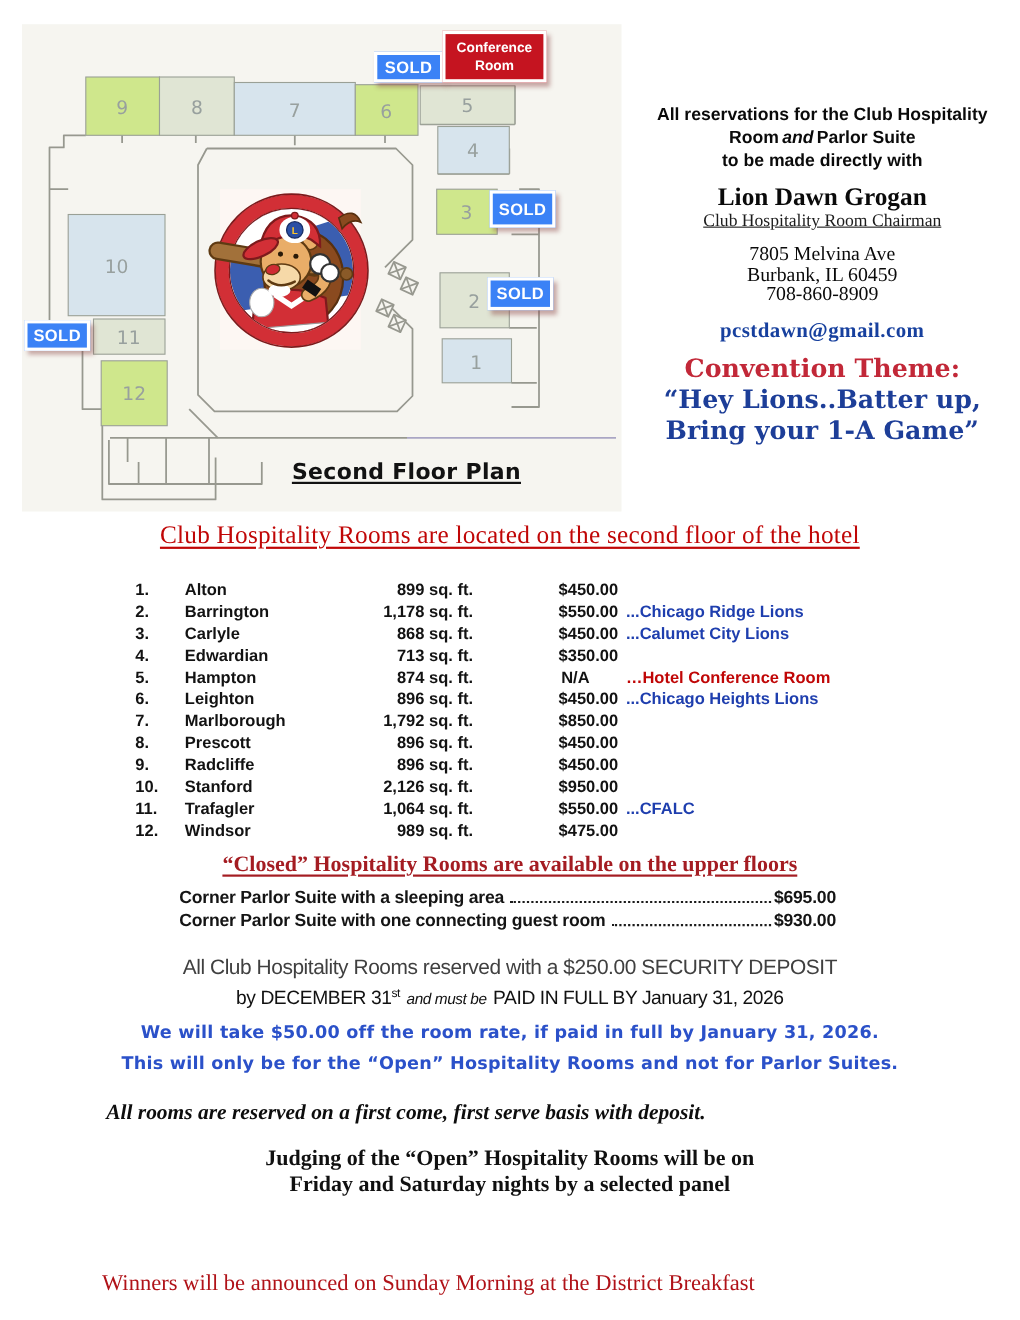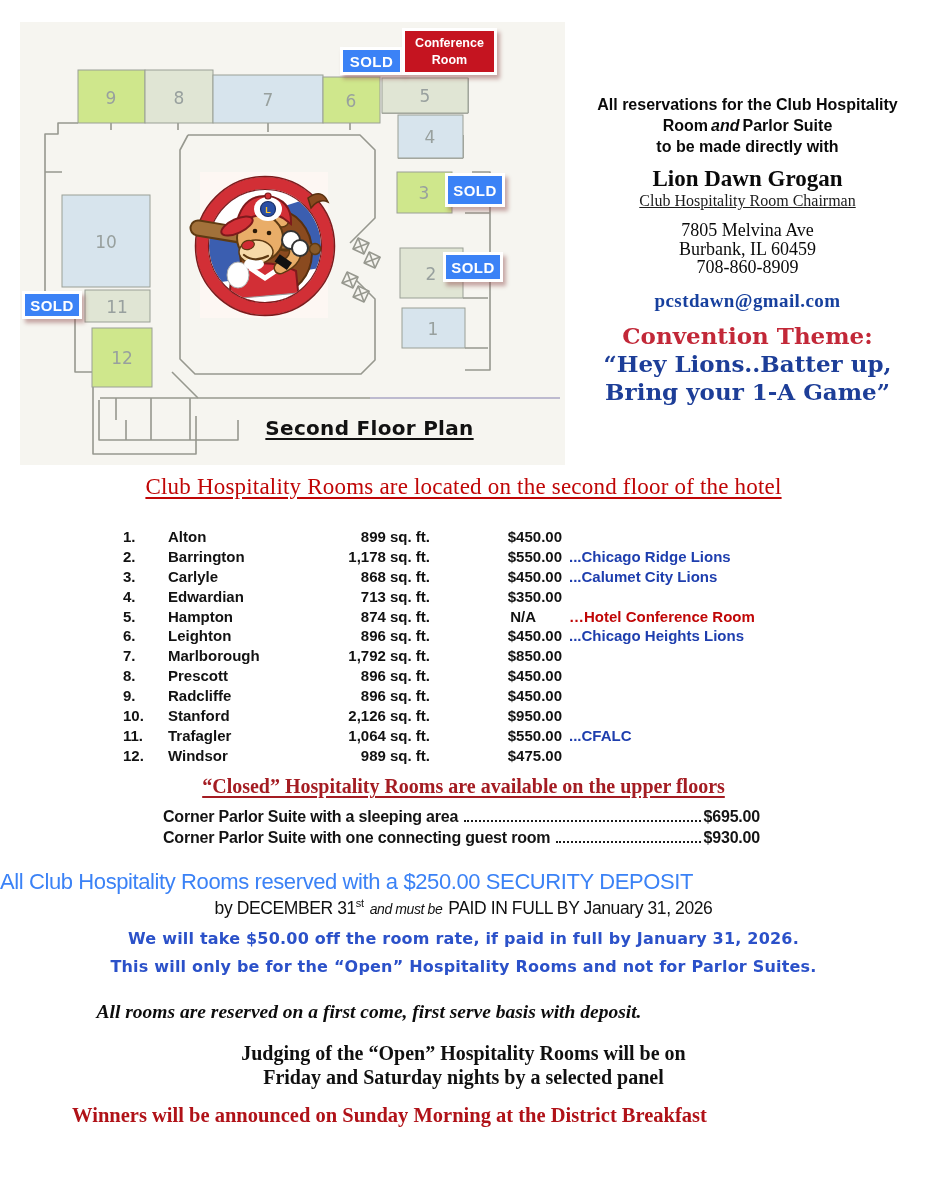--- a/index.html
+++ b/index.html
@@ -52,36 +52,36 @@
 
   
   .closed-head{left:0;top:775px;width:927px;text-align:center;font-family:"Liberation Serif",serif;
       font-size:20px;font-weight:bold;color:#a41c22;
       text-decoration:underline;text-decoration-thickness:2px;text-underline-offset:3px;}
   .parlor{left:163px;top:808px;width:597px;font-size:16px;font-weight:bold;color:#141414;letter-spacing:-0.2px;}
   .p-row{display:flex;align-items:baseline;height:21px;}
   .p-leader{flex:1;border-bottom:2.5px dotted #1b1b1b;margin:0 3px 4px 6px;}
 
   
-  .dep1{left:0;top:869px;width:927px;text-align:left;font-size:22px;color:#3b82f6;letter-spacing:-0.4px;}
+  .dep1{left:0;top:869px;width:927px;text-align:center;font-size:19px;color:#404040;letter-spacing:-0.4px;}
   .dep2{left:0;top:897px;width:927px;text-align:center;font-size:17.5px;color:#111;letter-spacing:-0.4px;}
   .dep2 sup{font-size:11px;}
   .dep2 .imid{font-style:italic;font-size:14px;margin:0 6px;}
   .promo{width:927px;left:0;text-align:center;font-family:"DejaVu Sans",sans-serif;
          font-weight:bold;font-size:16px;color:#2b51c9;letter-spacing:.2px;}
   .promo1{top:929px;} .promo2{top:957px;}
 
   
   .firstcome{left:0;top:1001px;width:738px;text-align:center;font-family:"Liberation Serif",serif;
              font-size:19.5px;font-weight:bold;font-style:italic;color:#0d0d0d;}
   .judging{width:927px;left:0;text-align:center;font-family:"Liberation Serif",serif;
            font-size:20px;font-weight:bold;color:#101010;}
   .jd1{top:1042px;} .jd2{top:1066px;}
-  .winners{left:0;top:1104px;width:779px;text-align:center;font-family:"Liberation Serif",serif;
-           font-size:20.5px;font-weight:bold;color:#b01218;}
+  .winners{left:0;top:1156px;width:779px;text-align:center;font-family:"Liberation Serif",serif;
+           font-size:20.5px;font-weight:normal;color:#b01218;}
 </style>
 </head>
 <body>
 
 <div class="page">
 
   <div class="abs plan">
     <svg width="545" height="443" viewBox="0 0 545 443">
 
       <path class="wall" d="M58,101 L38,101 L38,112 L25,112 L25,288 L55,288 L55,350 L73,350 L73,432 L176,432 L176,394"></path>

